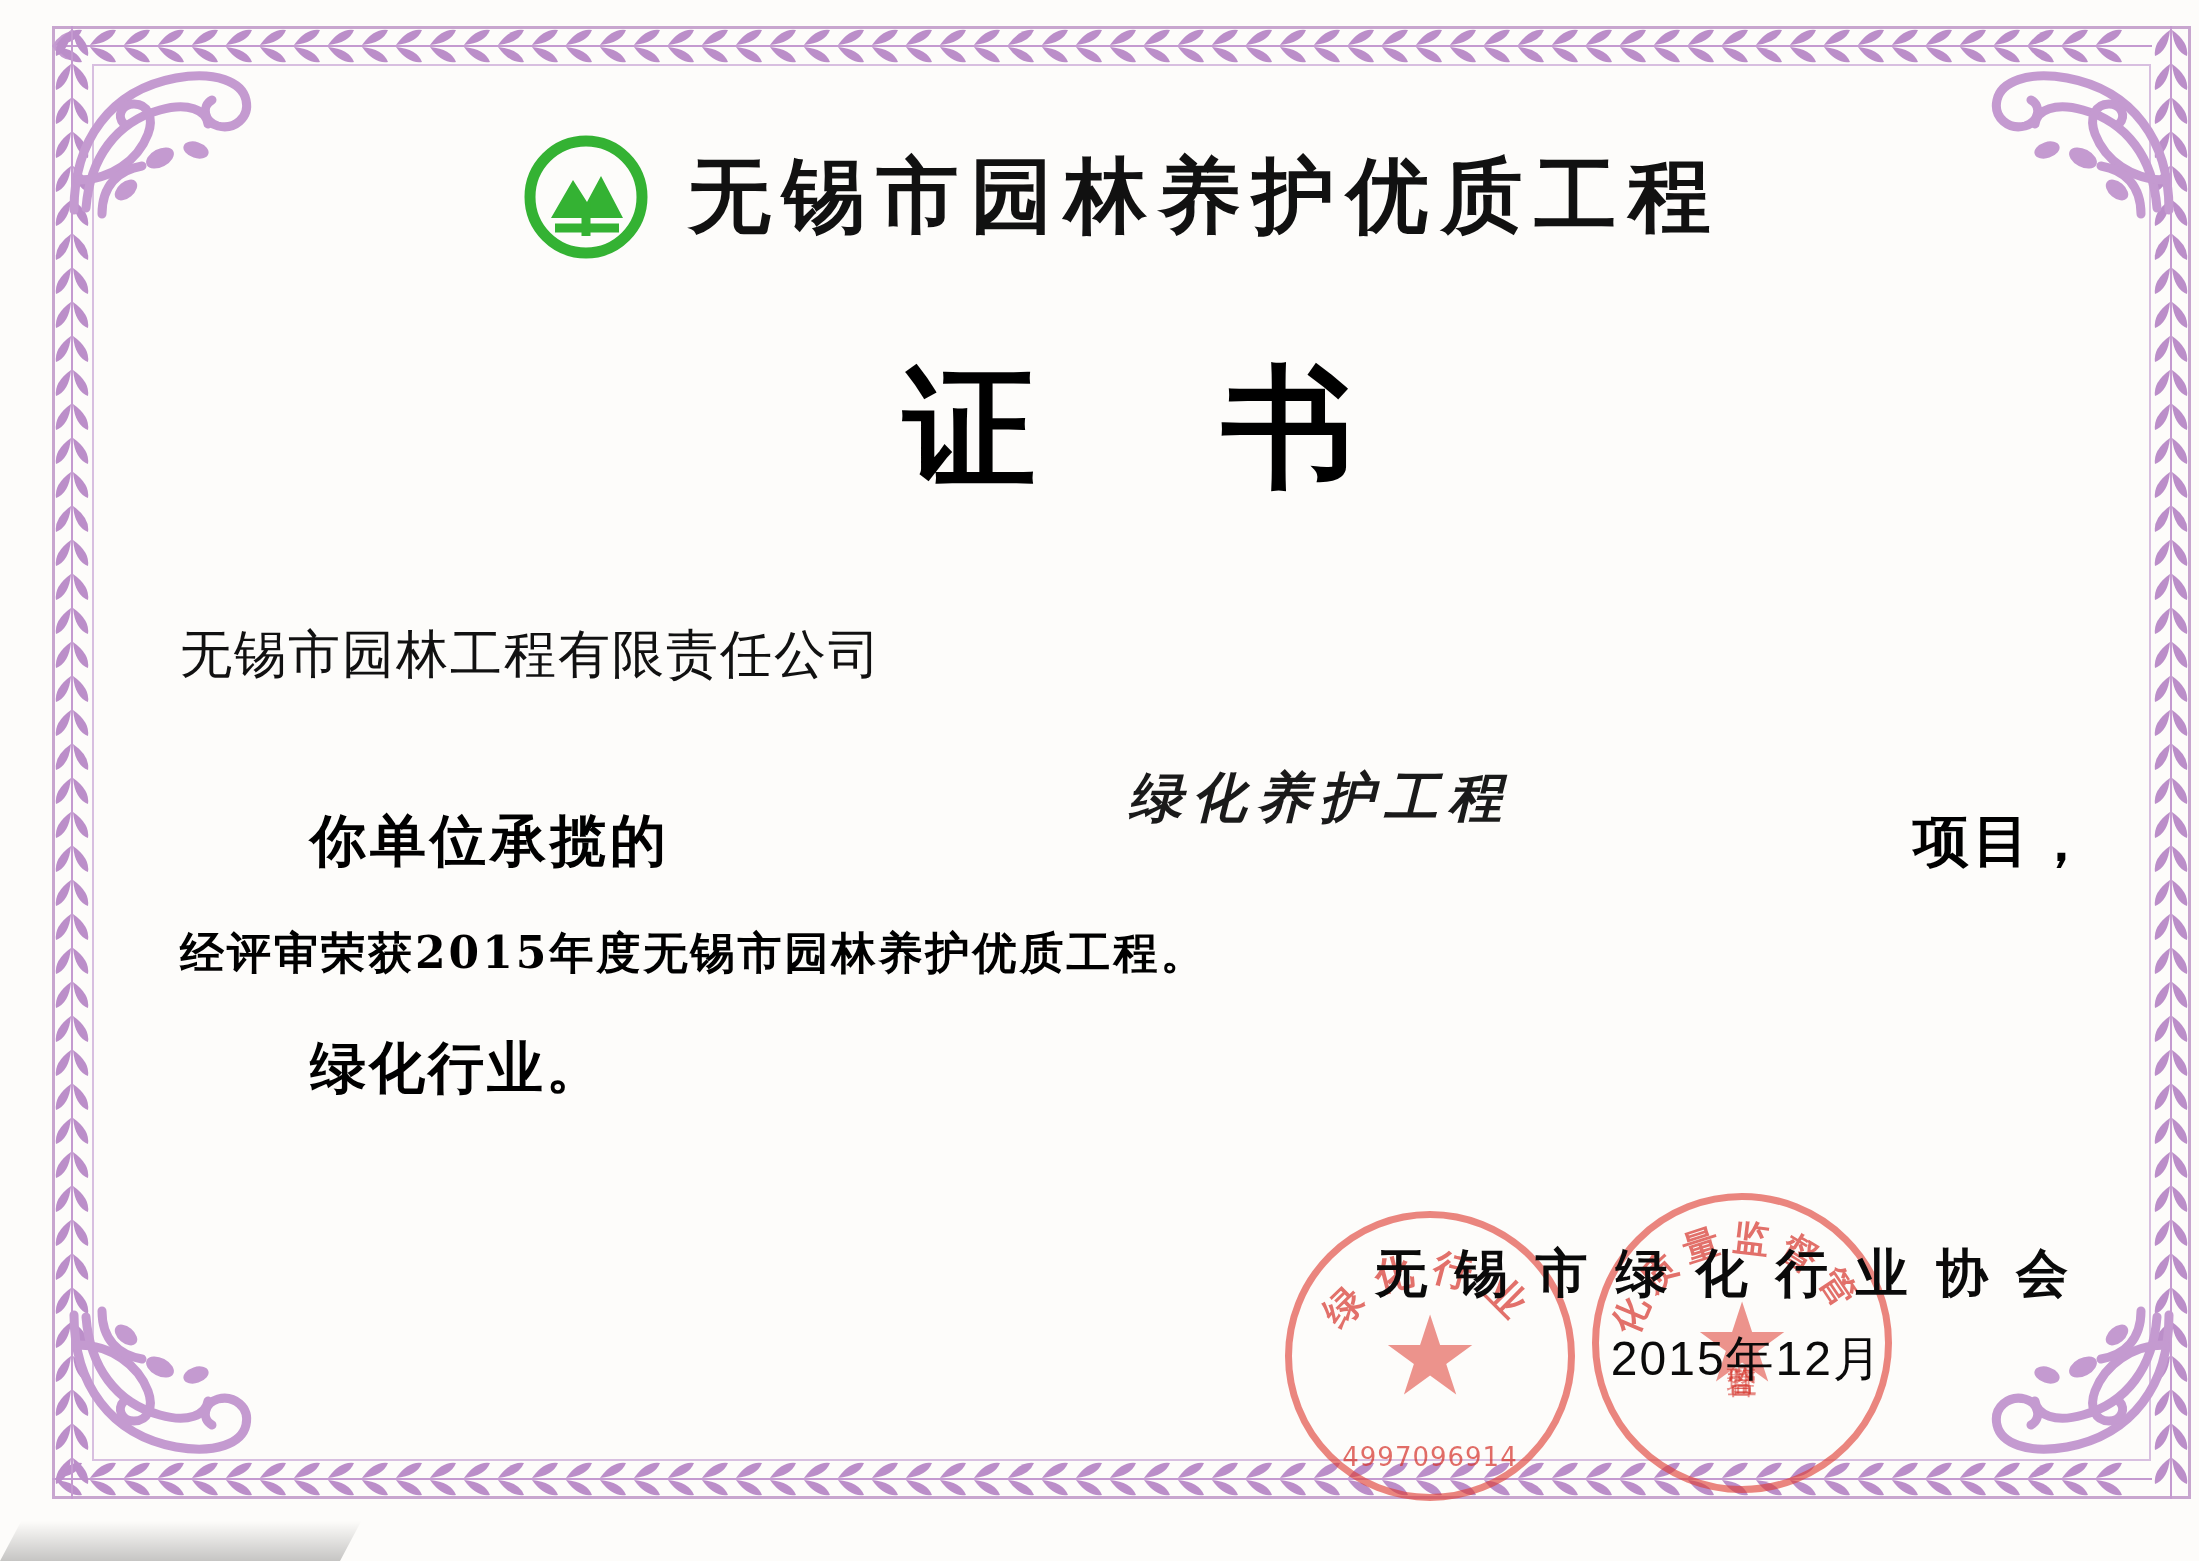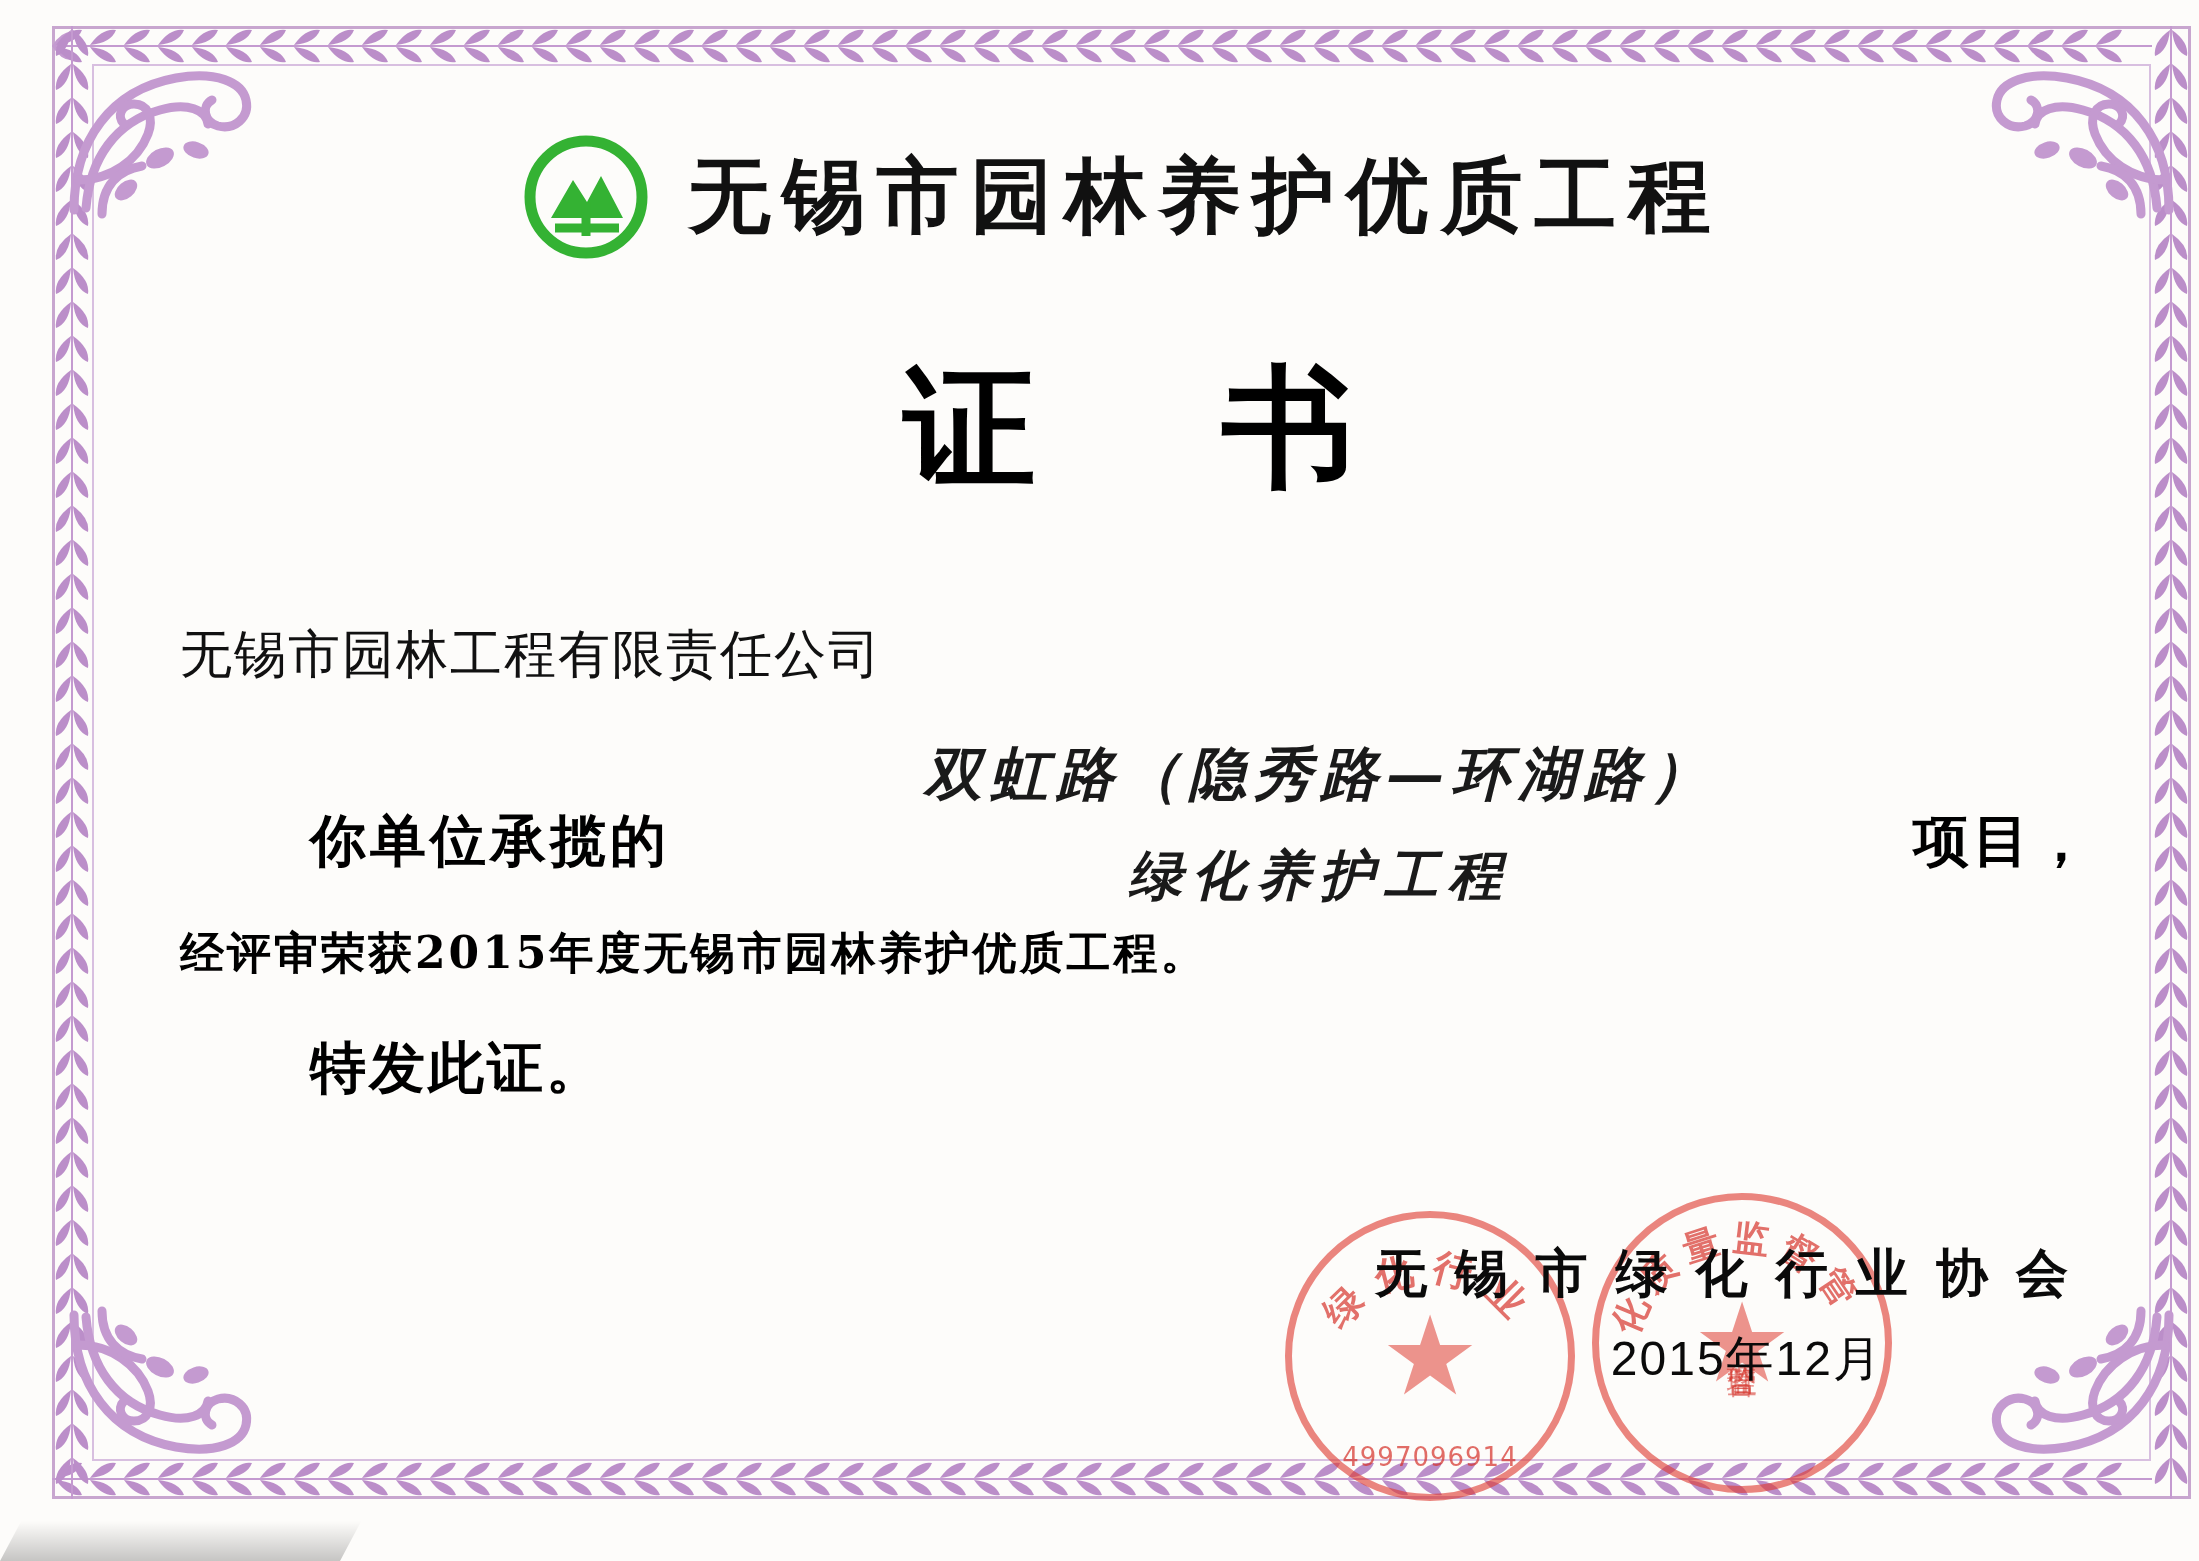--- a/index.html
+++ b/index.html
@@ -832,28 +832,27 @@
   </div>
 
   <div class="main-title">证 书</div>
 
   <div class="body-area">
     <div class="recipient">无锡市园林工程有限责任公司</div>
 
     <div class="line-project">
       <span class="lead-text">你单位承揽的</span>
       <span class="project-handwriting">
-        <div class="ph-line1">双虹路（隐秀路—环湖路）</div>
         <div class="ph-line2">绿化养护工程</div>
       </span>
       <span class="tail-text">项目，</span>
     </div>
 
     <div class="line-award">经评审荣获2015年度无锡市园林养护优质工程。</div>
-    <div class="line-issue">特发此证。</div>
+    <div class="line-issue">绿化行业。</div>
   </div>
 
   <div class="stamp stamp-left">
     <svg class="arc-text" viewBox="0 0 290 290" xmlns="http://www.w3.org/2000/svg">
       <defs>
         <path id="arcL" d="M 38 160 A 108 108 0 0 1 252 160"></path>
       </defs>
       <text font-size="40" letter-spacing="16">
         <textPath href="#arcL" startOffset="14%">绿化行业</textPath>
       </text>

